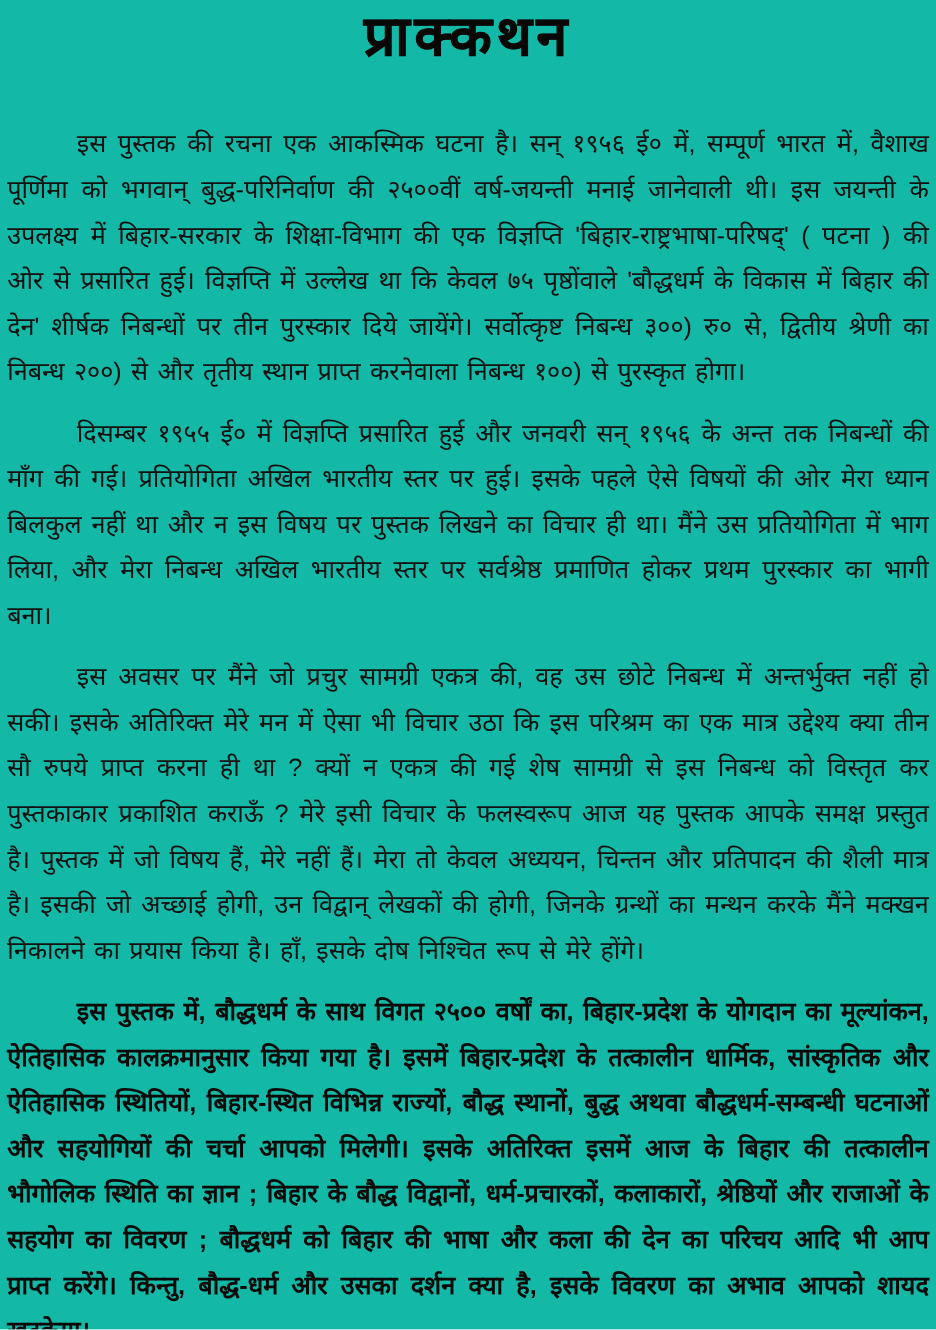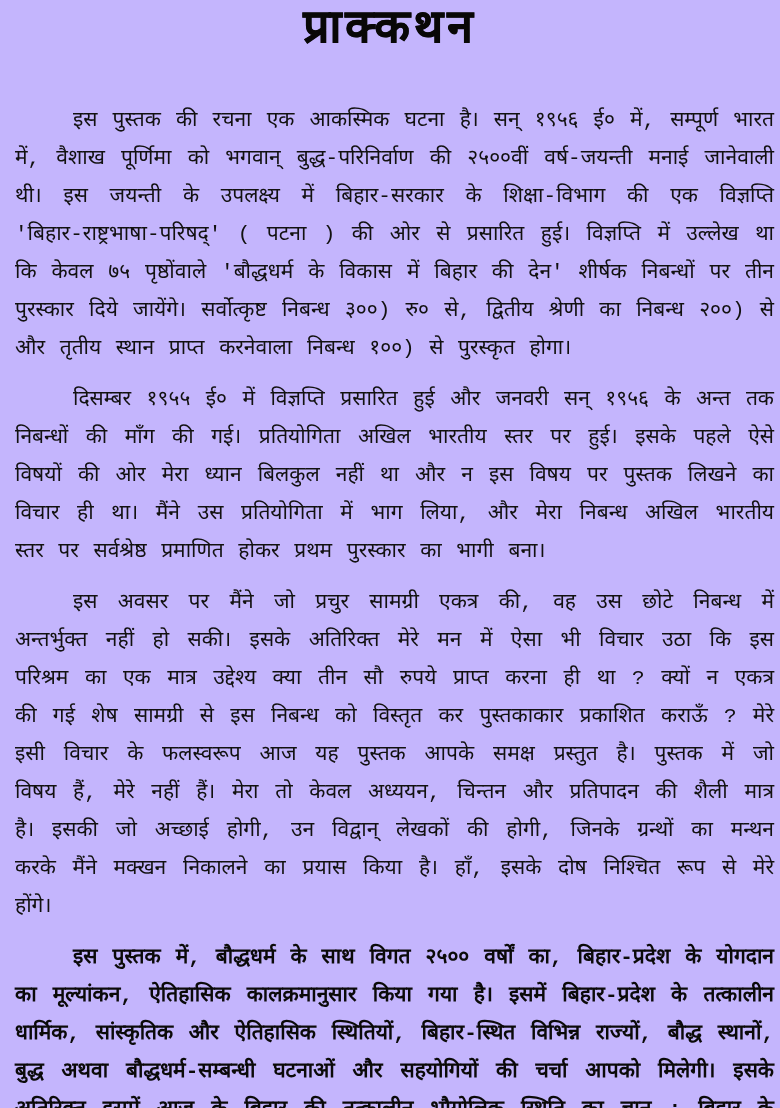--- a/index.html
+++ b/index.html
@@ -5,38 +5,38 @@
     html, body {
       margin: 0;
       padding: 0;
       background: #ffffff;
     }
     .page {
       position: relative;
       width: 780px;
       height: 1108px;
       box-sizing: border-box;
-      background: #c4b5fd;
+      background: #14b8a6;
       color: #0e0d0c;
-      font-family: Liberation Mono, monospace;
+      font-family: Liberation Sans, sans-serif;
       padding: 4px 6px 8px 6px;
       overflow: hidden;
     }
     .page-title {
       margin: 0 0 46px 0;
       text-align: center;
       font-size: 46px;
       line-height: 52px;
       font-weight: 700;
       letter-spacing: 4px;
       color: #090807;
       -webkit-text-stroke: 0.6px #090807;
     }
     .body-text p {
-      margin: 0 0 13px 9px;
+      margin: 0 0 13px 0;
       text-indent: 58px;
       text-align: justify;
       font-size: 21px;
       line-height: 38px;
       font-weight: 500;
       word-spacing: 2px;
       color: #121110;
     }
     .body-text p:last-child {
       margin-bottom: 0;

